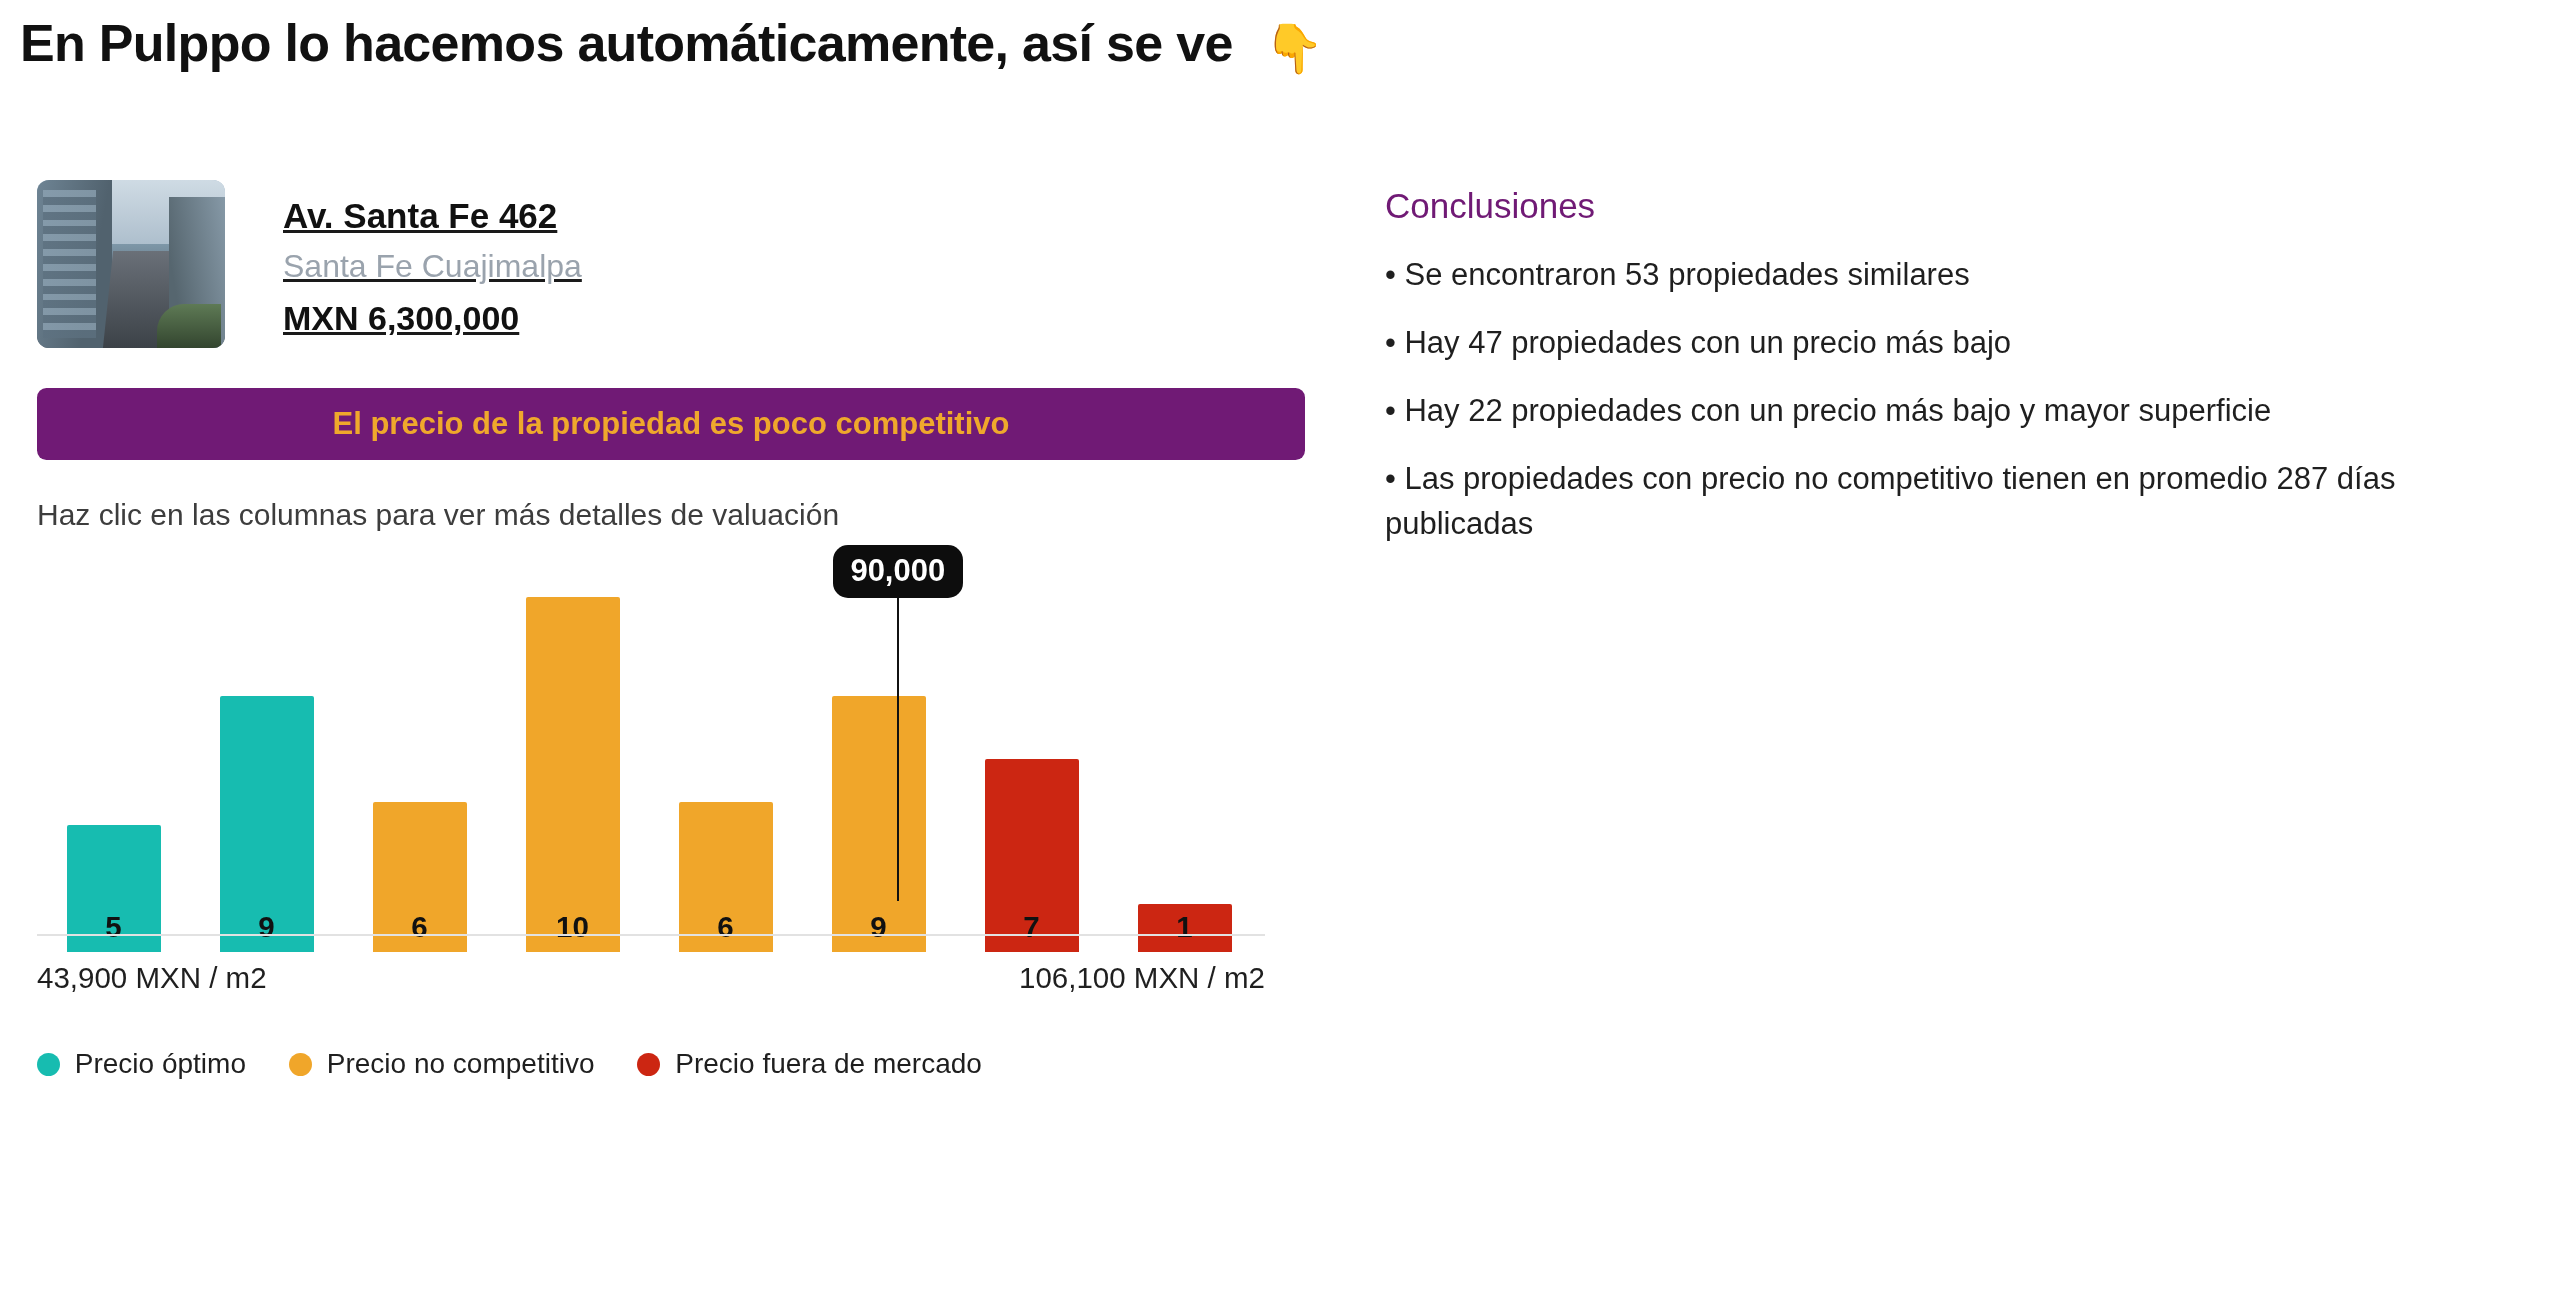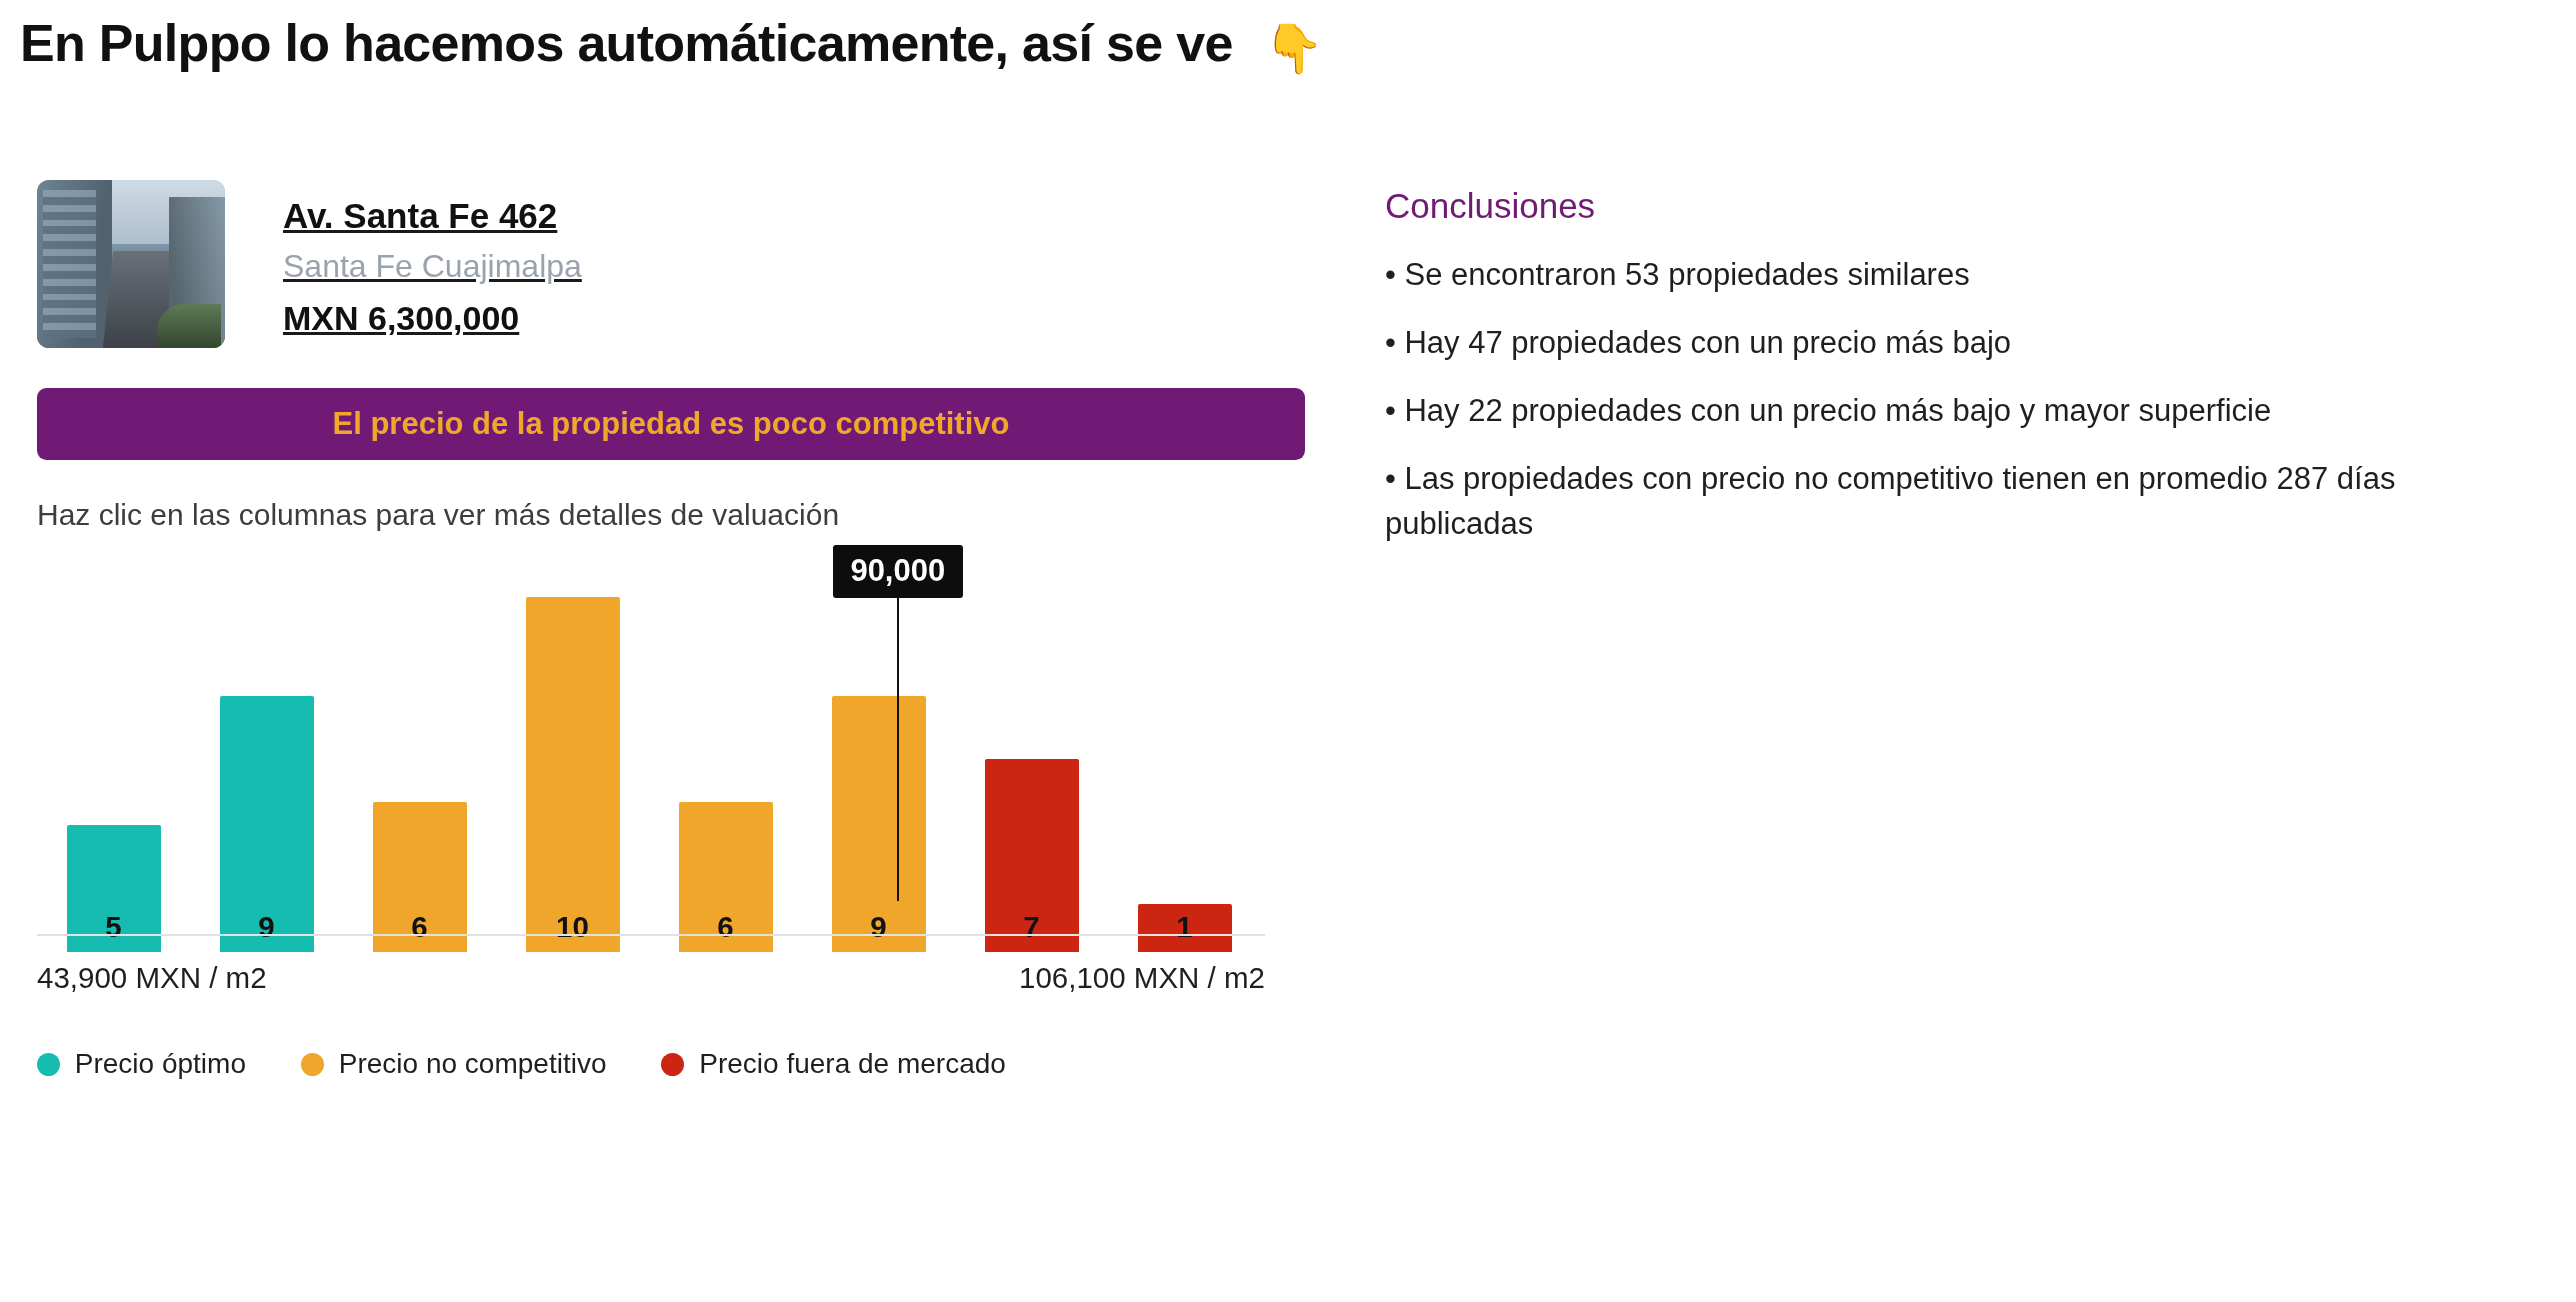--- a/index.html
+++ b/index.html
@@ -184,21 +184,21 @@
     left: 796px;
     top: -31px;
     z-index: 5;
   }
   #tooltip-box {
     background: #0d0d0d;
     color: #ffffff;
     font-size: 31px;
     font-weight: bold;
     padding: 9.4px 17.4px;
-    border-radius: 3px;
+    border-radius: 15px;
     display: inline-block;
     line-height: 1.1;
   }
   #tooltip-stem {
     width: 2px;
     height: 303px;
     background: #111111;
     margin-left: 64px;
   }
 
@@ -221,21 +221,21 @@
     right: 0;
     top: 0;
     font-size: 29.5px;
     color: #1f1f1f;
   }
 
   
   #legend {
     display: flex;
     align-items: flex-start;
-    gap: 55px;
+    gap: 43px;
     margin-top: 47px;
   }
   .legend-item {
     display: flex;
     align-items: center;
     gap: 14.8px;
   }
   .legend-dot {
     width: 23px;
     height: 23px;

